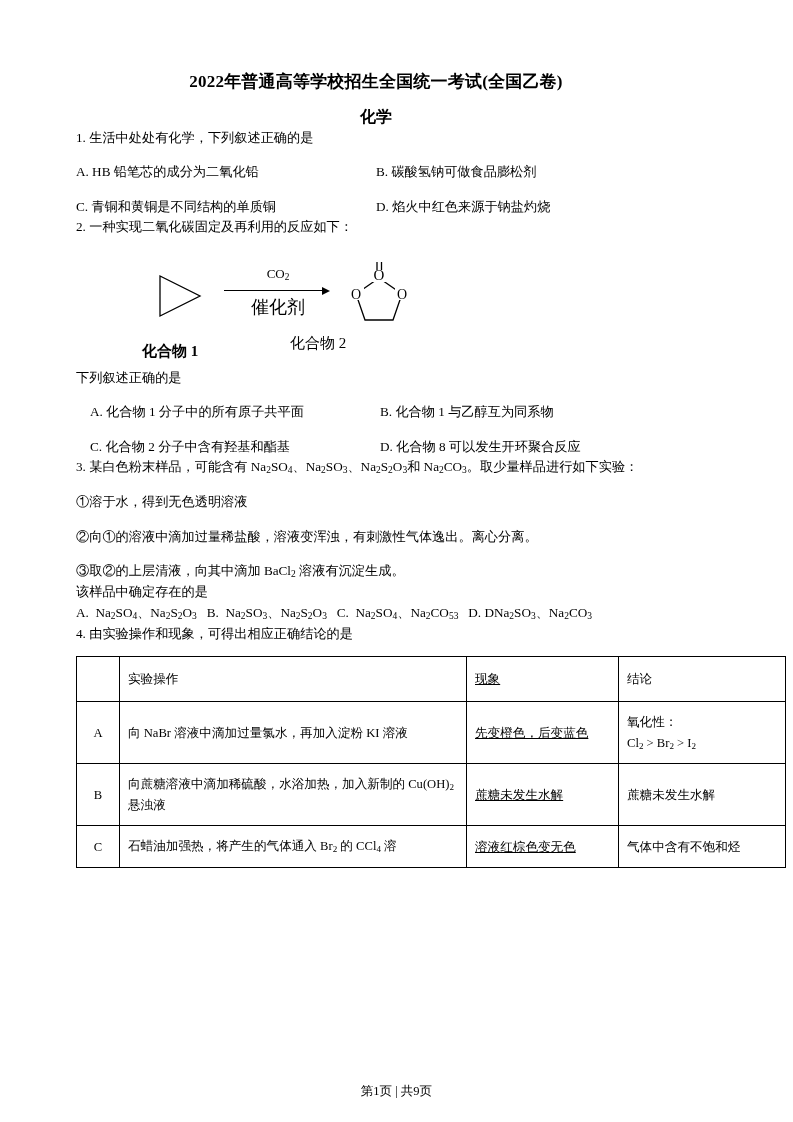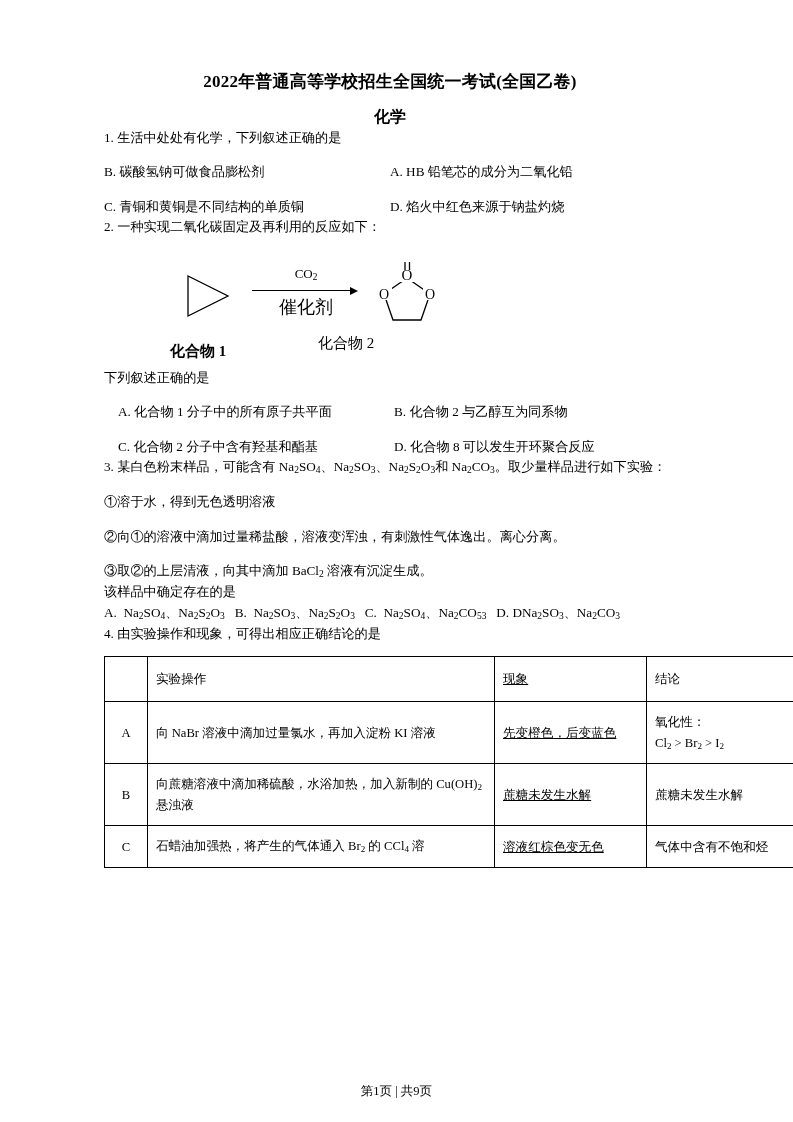--- a/index.html
+++ b/index.html
@@ -11,21 +11,21 @@
     width: 793px;
     height: 1122px;
     font-family: "Liberation Serif", serif;
     color: #000000;
     position: relative;
   }
   .page {
     width: 752px;
     height: 1122px;
     box-sizing: border-box;
-    padding: 48px 76px 20px 104px;
+    padding: 48px 76px 20px 76px;
     position: relative;
   }
   .doc-title {
     text-align: center;
     font-size: 17px;
     font-weight: bold;
     margin: 22px 0 0 0;
     letter-spacing: 0.2px;
   }
   .doc-subtitle {
@@ -182,22 +182,22 @@
 </head>
 <body>
 
 <div class="page">
 
   <div class="doc-title">2022年普通高等学校招生全国统一考试(全国乙卷)</div>
   <div class="doc-subtitle">化学</div>
 
   <div class="q q-stem">1. 生活中处处有化学，下列叙述正确的是</div>
   <div class="opt-row">
+    <div>A. HB 铅笔芯的成分为二氧化铅</div>
     <div>B. 碳酸氢钠可做食品膨松剂</div>
-    <div>A. HB 铅笔芯的成分为二氧化铅</div>
   </div>
   <div class="opt-row">
     <div>C. 青铜和黄铜是不同结构的单质铜</div>
     <div>D. 焰火中红色来源于钠盐灼烧</div>
   </div>
 
   <div class="q q-stem">2. 一种实现二氧化碳固定及再利用的反应如下：</div>
 
   <div class="scheme">
     <div class="scheme-inner">
@@ -233,21 +233,21 @@
       <div class="labels">
         <span class="label-1">化合物 1</span>
         <span class="label-2">化合物 2</span>
       </div>
     </div>
   </div>
 
   <div class="q">下列叙述正确的是</div>
   <div class="opt-row indent">
     <div>A. 化合物 1 分子中的所有原子共平面</div>
-    <div>B. 化合物 2 与乙醇互为同系物</div>
+    <div>B. 化合物 1 与乙醇互为同系物</div>
   </div>
   <div class="opt-row indent">
     <div>C. 化合物 2 分子中含有羟基和酯基</div>
     <div>D. 化合物 8 可以发生开环聚合反应</div>
   </div>
 
   <div class="q q-stem">
     <span>3. 某白色粉末样品，可能含有 Na</span><span class="sub">2</span><span>SO</span><span class="sub">4</span><span>、Na</span><span class="sub">2</span><span>SO</span><span class="sub">3</span><span>、Na</span><span class="sub">2</span><span>S</span><span class="sub">2</span><span>O</span><span class="sub">3</span><span>和 Na</span><span class="sub">2</span><span>CO</span><span class="sub">3</span><span>。取少量样品进行如下实验：</span>
   </div>
 

